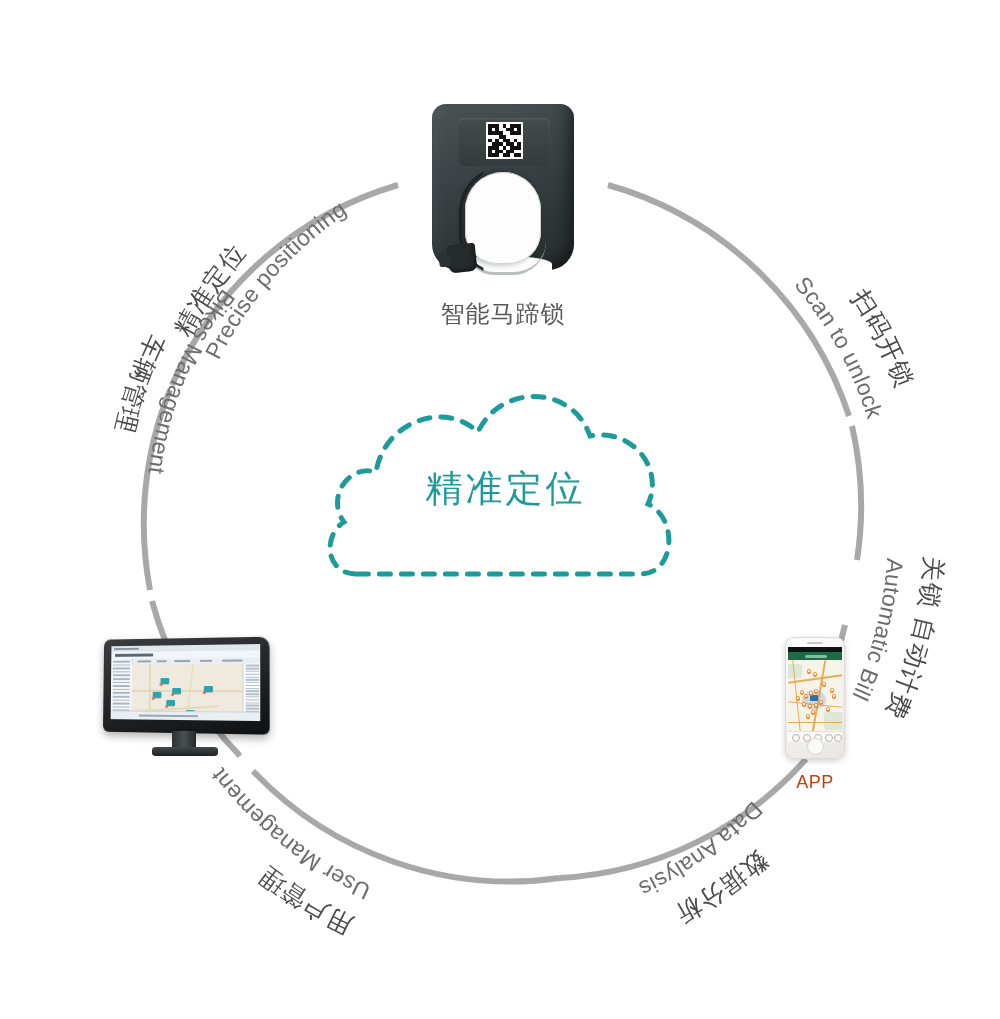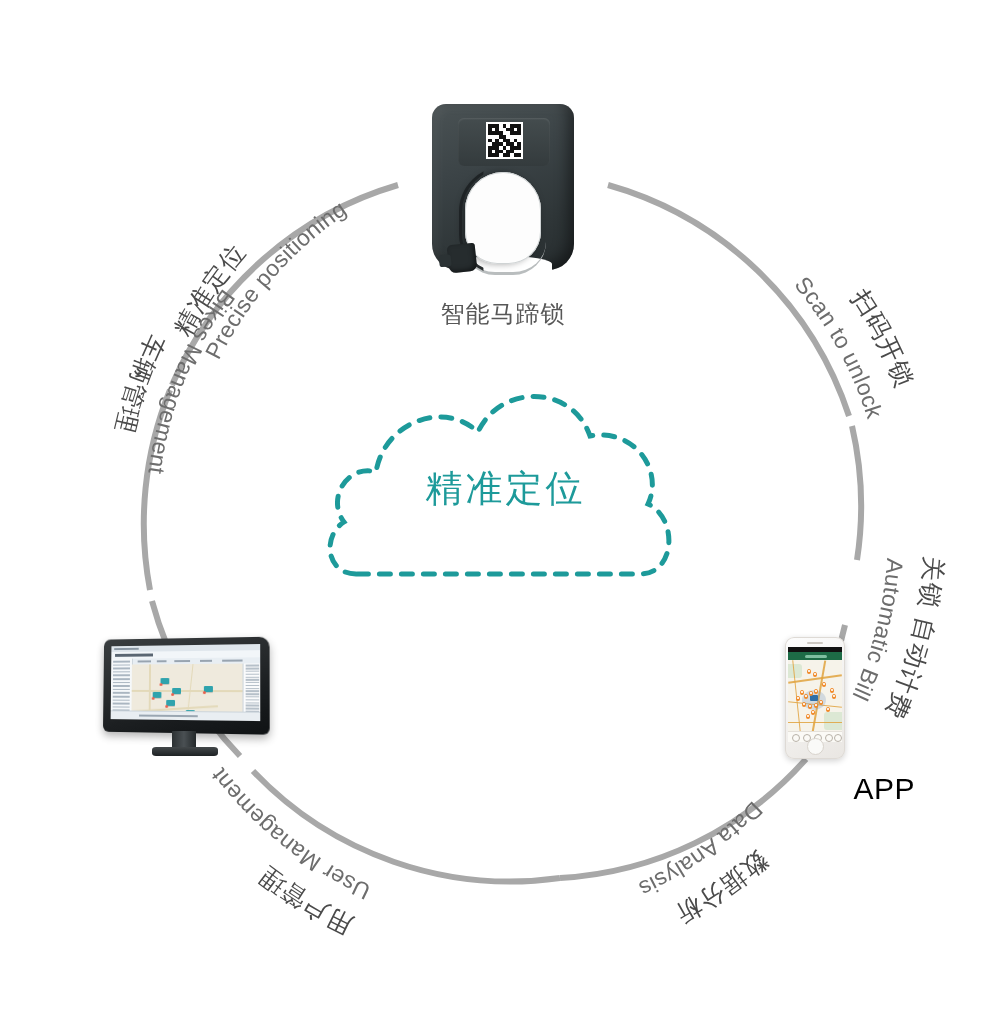--- a/index.html
+++ b/index.html
@@ -42,21 +42,21 @@
     font-family:"Liberation Sans","DejaVu Sans",sans-serif;
     font-size:23px;fill:#6d6d6d;letter-spacing:.3px;
   }
 
   
   .node-caption{
     position:absolute;text-align:center;color:#575757;
     font-family:"DejaVu Sans","Liberation Sans",sans-serif;
     font-size:24px;letter-spacing:1px;white-space:nowrap;
   }
-  .node-caption.en{font-family:"Liberation Sans",sans-serif;font-size:30px;color:#000000;letter-spacing:.5px;text-align:right;}
+  .node-caption.en{font-family:"Liberation Sans",sans-serif;font-size:18px;color:#c2410c;letter-spacing:.5px;}
 
   
   .lock{position:absolute;left:432px;top:104px;width:142px;height:182px;}
   .lock-body{
     position:absolute;left:0;top:0;width:142px;height:166px;
     background:linear-gradient(160deg,#4a5254 0%,#3b4346 38%,#2f3638 72%,#272d2f 100%);
     border-radius:14px 14px 26px 26px;
     box-shadow:inset -6px -4px 14px rgba(0,0,0,.45), inset 5px 4px 10px rgba(255,255,255,.07);
   }
   .lock-body:after{ 

